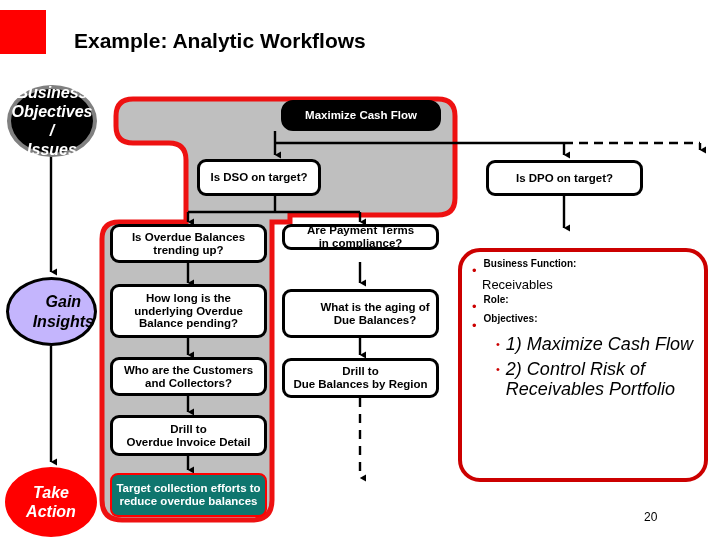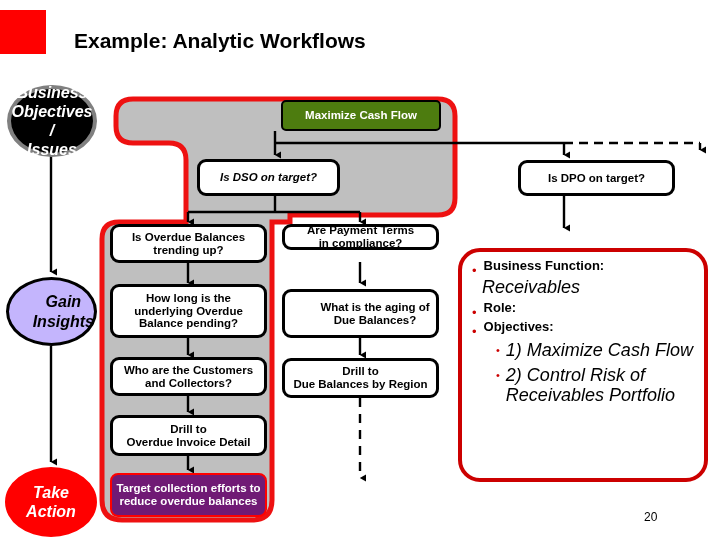--- a/index.html
+++ b/index.html
@@ -28,25 +28,25 @@
   .node{
     position:absolute;box-sizing:border-box;
     display:flex;align-items:center;justify-content:center;text-align:center;
     font-weight:bold;line-height:1.12;
   }
   .node-white{
     background:#ffffff;border:3px solid #000000;border-radius:9px;
     color:#000;font-size:11.5px;
   }
   .node-black{
-    background:#4d7c0f;border:2px solid #000000;border-radius:5px;
+    background:#000000;border:2px solid #000000;border-radius:12px;
     color:#ffffff;font-size:11.5px;
   }
   .node-red{
-    background:#701a75;border:2px solid #ff0000;border-radius:8px;
+    background:#0f766e;border:2px solid #ff0000;border-radius:8px;
     color:#ffffff;font-size:11.5px;
   }
 
   
   .stage{
     position:absolute;box-sizing:border-box;border-radius:50%;
     display:flex;align-items:center;justify-content:flex-end;text-align:center;
     font-weight:bold;line-height:1.2;font-size:16px;font-style:italic;
   }
   .stage-obj{background:#000000;border:4px solid #808080;color:#ffffff;}
@@ -58,22 +58,22 @@
 
   
   .info-panel{
     position:absolute;left:458px;top:248px;width:250px;height:234px;
     box-sizing:border-box;border:4px solid #cc0000;border-radius:22px;background:#ffffff;
     padding:6px 6px 0 6px;
   }
   .info-line{display:flex;align-items:flex-start;}
   .info-bullet{color:#cc0000;font-size:13px;line-height:1;margin:6px 7px 0 4px;}
   .info-bullet.sub{margin:5px 6px 0 0;font-size:11px;}
-  .info-head{font-size:13px;font-weight:bold;color:#000;white-space:nowrap;}
-  .info-sub{font-size:18px;font-style:italic;color:#000;margin:0 0 2px 14px;white-space:nowrap;}
+  .info-head{font-size:10px;font-weight:bold;color:#000;white-space:nowrap;}
+  .info-sub{font-size:13px;color:#000;margin:0 0 2px 14px;white-space:nowrap;}
   .info-obj-row{display:flex;align-items:flex-start;margin-left:28px;}
   .info-obj{font-size:18px;font-style:italic;color:#000;line-height:1.15;}
 </style>
 </head>
 <body>
 
 <div id="slide">
 
   <div class="red-square"></div>
   <div class="slide-title">Example:  Analytic Workflows</div>
@@ -151,25 +151,25 @@
 Insights</span>
   </div>
   <div class="stage stage-act" style="left:5px;top:467px;width:92px;height:70px;">
     <span style="white-space:pre-line;">Take Action</span>
   </div>
 
   <div class="node node-black" style="left:281px;top:100px;width:160px;height:31px;">
     <span style="white-space:pre-line;">Maximize Cash Flow</span>
   </div>
 
-  <div class="node node-white" style="left:197px;top:159px;width:143px;height:37px;font-style:italic;">
+  <div class="node node-white" style="left:197px;top:159px;width:124px;height:37px;">
     <span style="white-space:pre-line;">Is DSO on target?</span>
   </div>
 
-  <div class="node node-white" style="left:486px;top:160px;width:157px;height:36px;margin-left:32px;">
+  <div class="node node-white" style="left:486px;top:160px;width:157px;height:36px;">
     <span style="white-space:pre-line;">Is DPO on target?</span>
   </div>
 
   <div class="node node-white" style="left:110px;top:224px;width:157px;height:39px;">
     <span style="white-space:pre-line;">Is Overdue Balances
 trending up?</span>
   </div>
 
   <div class="node node-white" style="left:282px;top:224px;width:157px;height:26px;">
     <span style="white-space:pre-line;">Are Payment Terms

